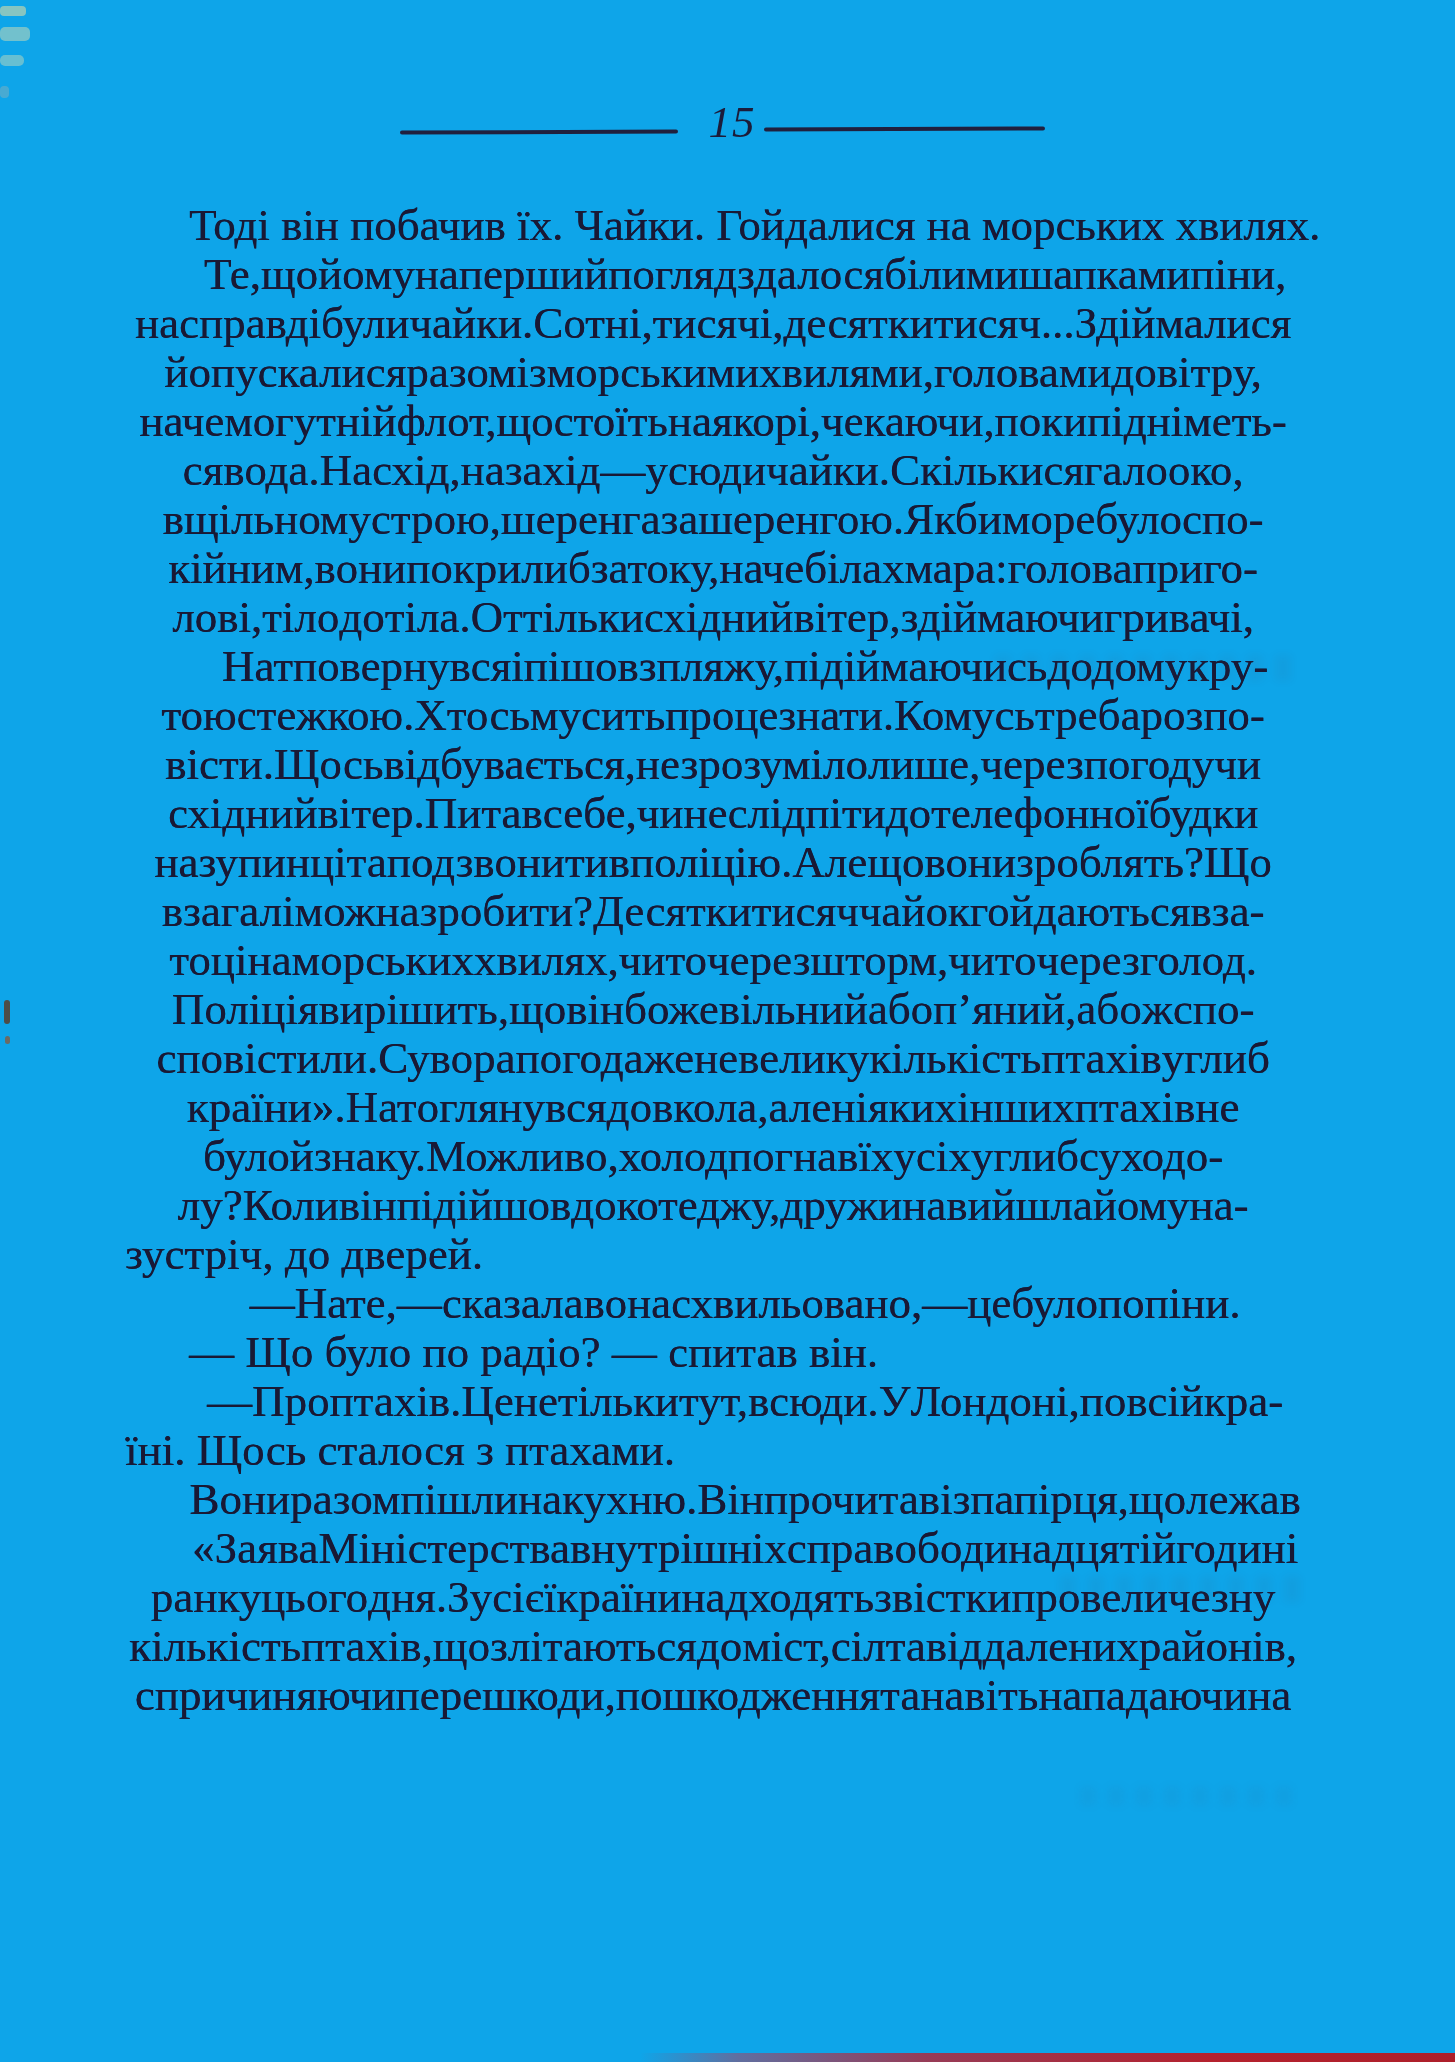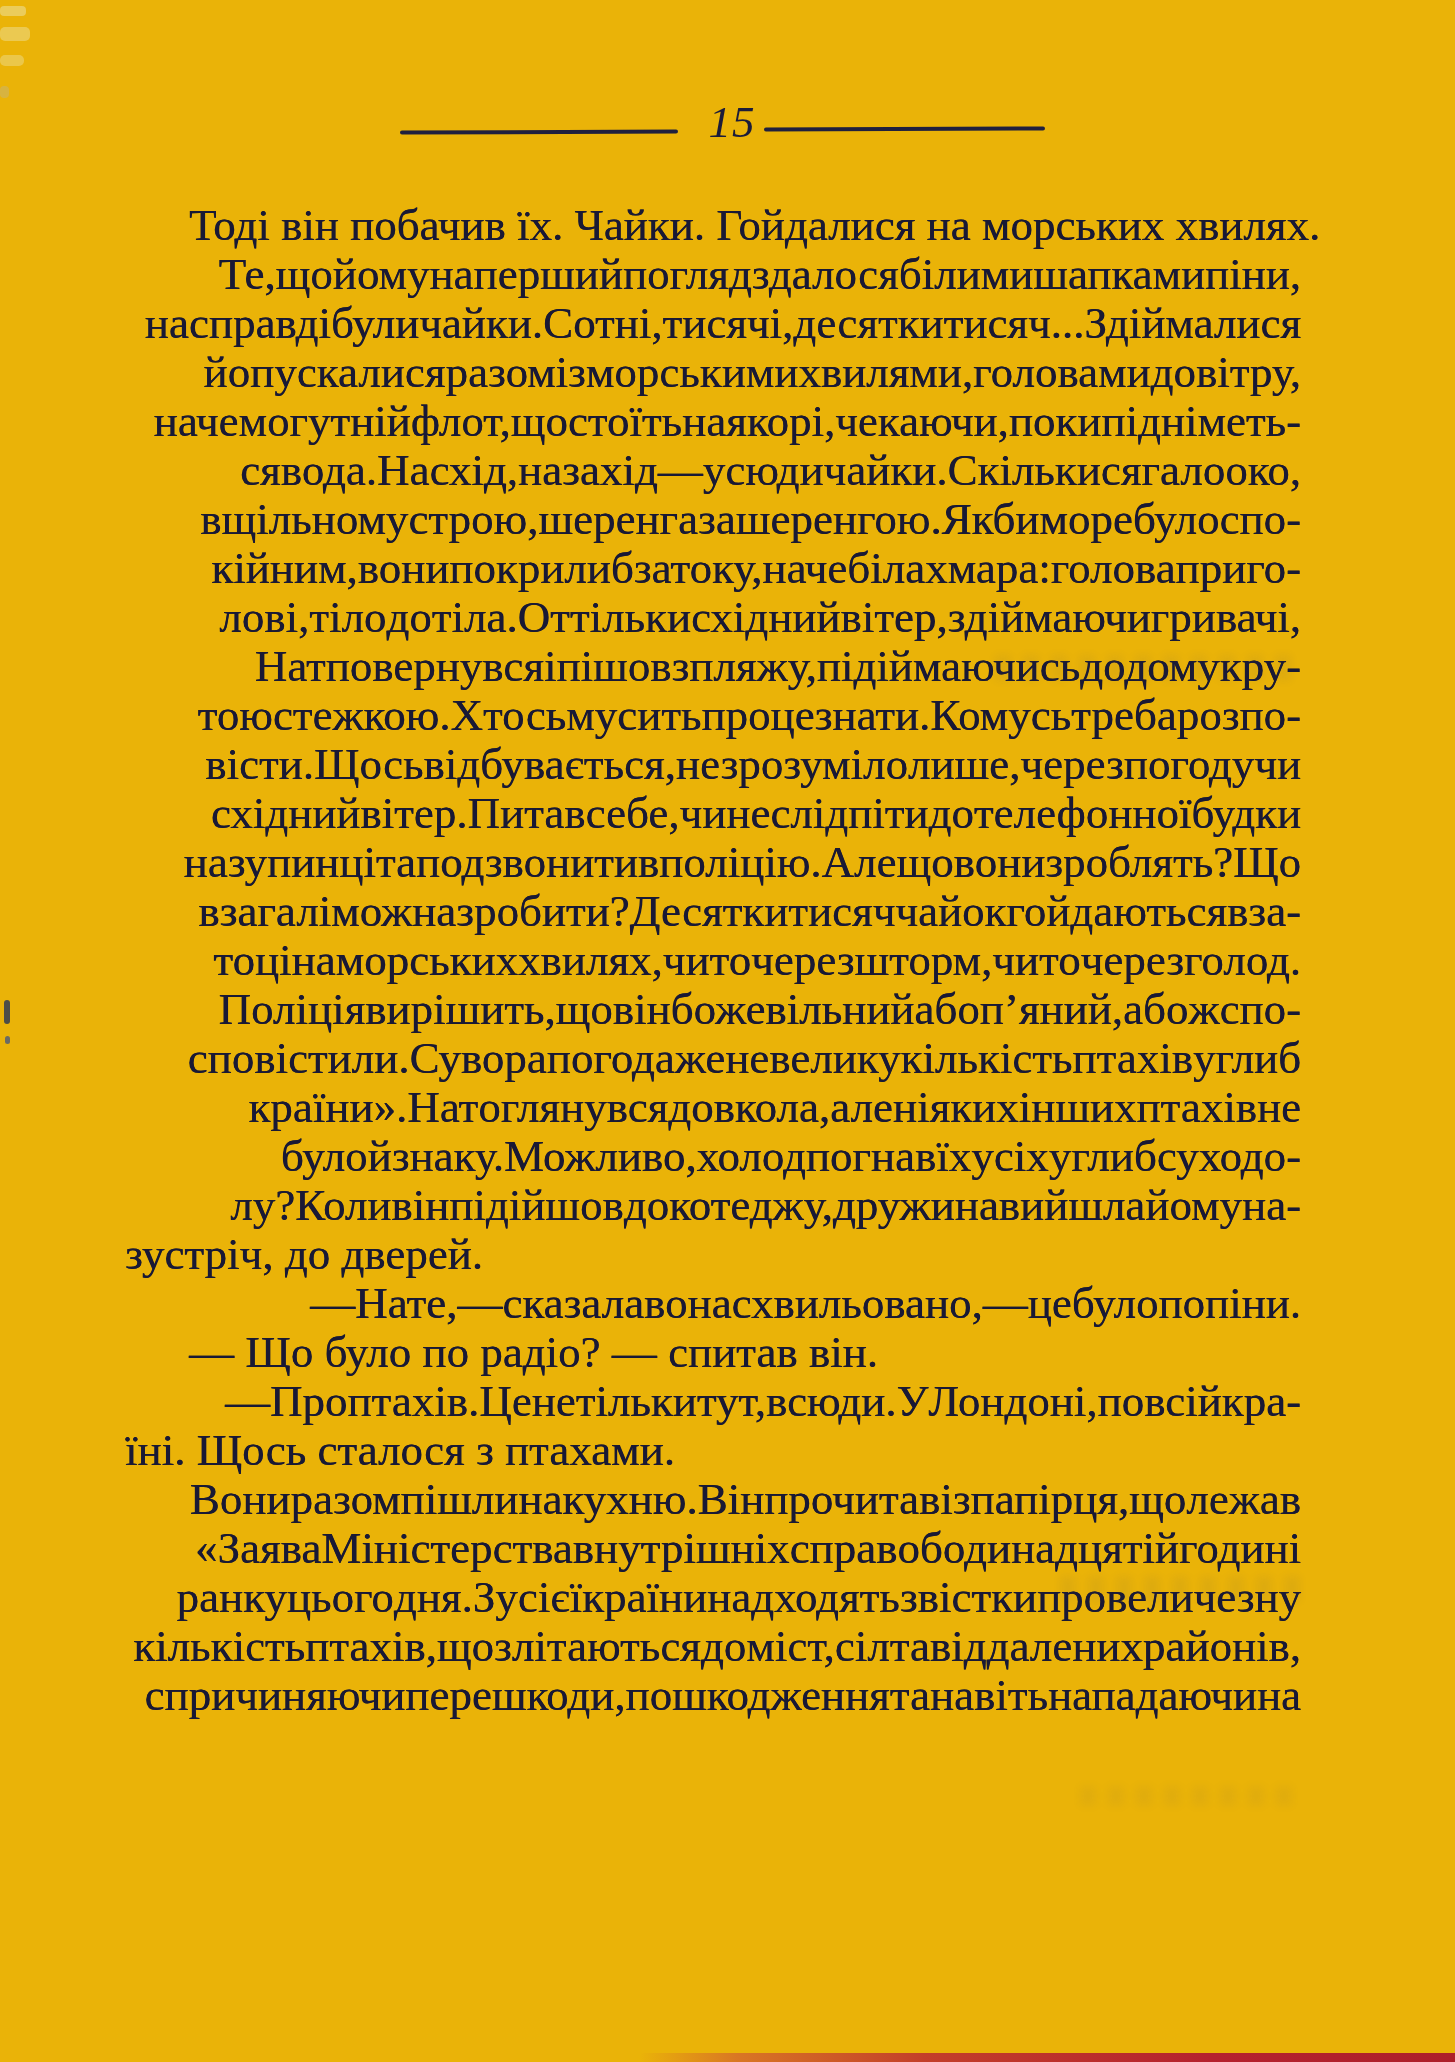--- a/index.html
+++ b/index.html
@@ -1,21 +1,21 @@
 <!DOCTYPE html>
 <html><head>
 <meta charset="utf-8">
 <style>
   html, body { margin: 0; padding: 0; background: #e8e8e8; }
   .page {
     position: relative;
     width: 1455px;
     height: 2062px;
     margin: 0 auto;
-    background: #eab308;
+    background: #0ea5e9;
     overflow: hidden;
     font-family: "Liberation Serif", "DejaVu Serif", serif;
     color: #191935;
   }
 
   
   .rule {
     position: absolute;
     height: 4px;
     background: #20203e;
@@ -39,21 +39,21 @@
   .text-block {
     position: absolute;
     left: 125px;
     top: 201px;
     width: 1176px;
     font-size: 45px;
     line-height: 49px;
     text-shadow: 0.35px 0 0 currentColor; 
   }
   .line { height: 49px; white-space: nowrap; }
-  .line.justify { display: flex; justify-content: flex-end; white-space: normal; }
+  .line.justify { display: flex; justify-content: center; white-space: normal; }
   .line.justify span { white-space: nowrap; }
   .line.indent { padding-left: 64px; }
 
   
   .corner-smudge {
     position: absolute;
     pointer-events: none;
   }
   .smudge-a { left: 0; top: 6px;  width: 26px; height: 10px; background: rgba(235,224,160,0.55); border-radius: 4px; }
   .smudge-b { left: 0; top: 27px; width: 30px; height: 14px; background: rgba(238,228,170,0.45); border-radius: 5px; }

